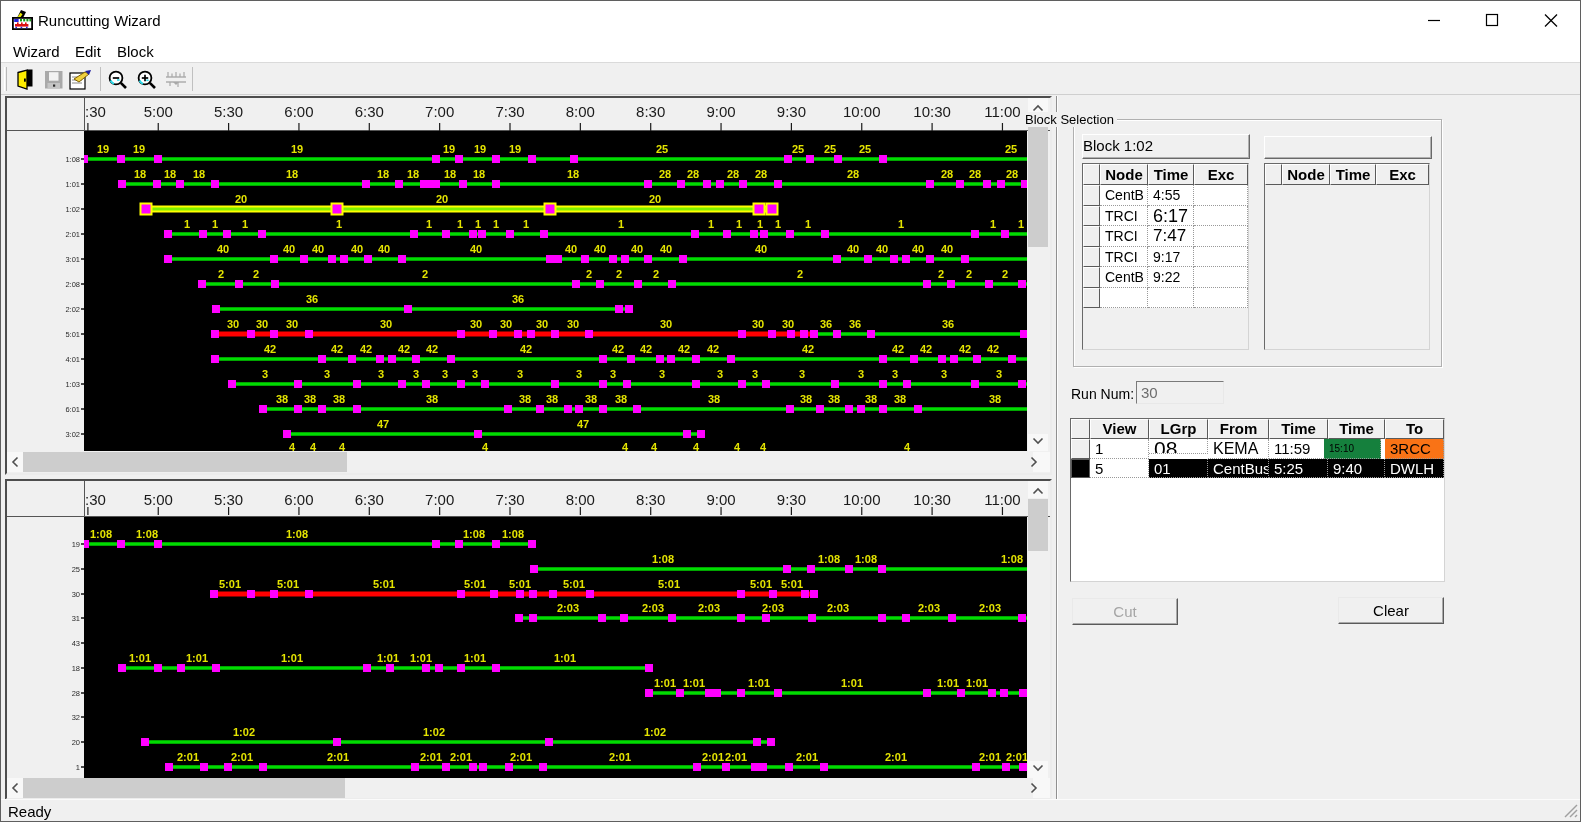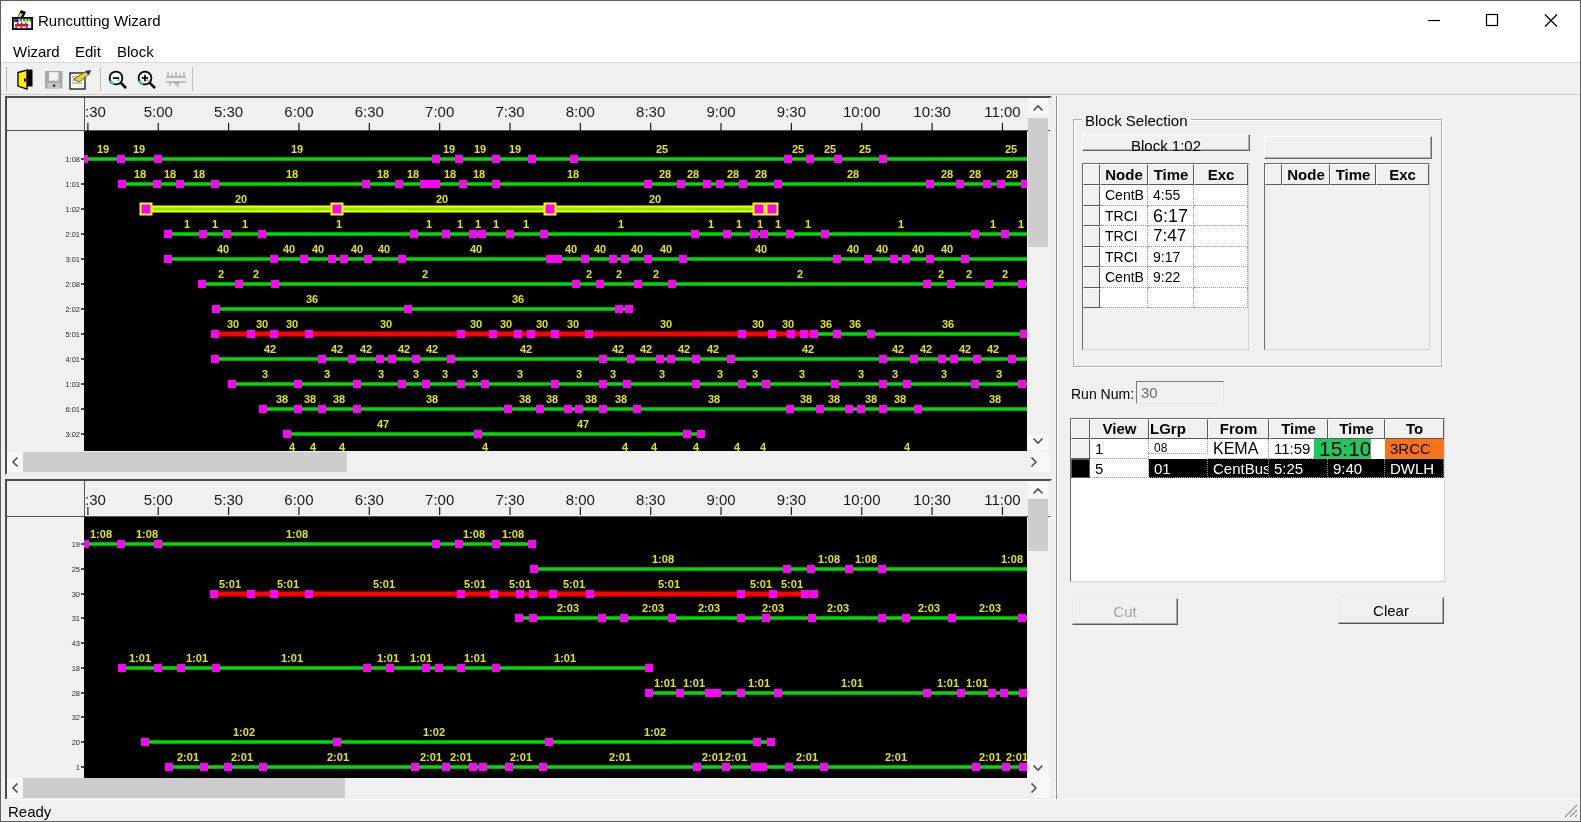--- a/index.html
+++ b/index.html
@@ -720,22 +720,22 @@
         <div style="position:absolute;left:16px;top:0;width:322px;height:20px;background:#cdcdcd"></div>
         <svg width="1043" height="20" style="position:absolute;left:0;top:0">
           <path d="M 10.5 5.5 L 6 10 L 10.5 14.5" stroke="#505050" stroke-width="1.6" fill="none"></path>
           <path d="M 1024.5 5.5 L 1029 10 L 1024.5 14.5" stroke="#505050" stroke-width="1.6" fill="none"></path>
         </svg>
       </div>
     </div>
     <div class="abs" style="left:1055px;top:95px;width:1px;height:704px;background:#909090"></div>
     <div class="abs" style="left:1056px;top:95px;width:1px;height:704px;background:#fdfdfd"></div>
     <div class="abs" style="left:1072px;top:118px;width:369px;height:248px;border:1px solid #b0b0b0;box-shadow:inset 1px 1px 0 #fff,1px 1px 0 #fff"></div>
-    <div class="abs" style="left:1081px;top:111px;background:#f0f0f0;padding:0 3px;font-size:15px;color:#000">Block Selection</div>
-    <div class="abs" style="left:1081px;top:133px;width:168px;height:17px;background:#f0f0f0;border:1px solid;border-color:#ffffff #696969 #696969 #ffffff;box-shadow:inset -1px -1px 0 #b0b0b0;font-size:15px;color:#000;text-align:center;line-height:21px">Block 1:02</div>
+    <div class="abs" style="left:1021px;top:111px;background:#f0f0f0;padding:0 3px;font-size:13px;color:#000">Block Selection</div>
+    <div class="abs" style="left:1081px;top:133px;width:168px;height:25px;background:#f0f0f0;border:1px solid;border-color:#ffffff #696969 #696969 #ffffff;box-shadow:inset -1px -1px 0 #b0b0b0;font-size:15px;color:#000;text-align:left;line-height:21px">Block 1:02</div>
     <div class="abs" style="left:1263px;top:135px;width:168px;height:23px;background:#f0f0f0;border:1px solid;border-color:#ffffff #696969 #696969 #ffffff;box-shadow:inset -1px -1px 0 #b0b0b0;"></div>
     <div class="abs" style="left:1081px;top:162px;width:167px;height:187px;background:#f0f0f0;border:1px solid;border-color:#696969 #d4d4d4 #d4d4d4 #696969">
       <div class="abs" style="left:0px;top:0;width:17px;height:21px;background:#f0f0f0;border:1px solid;border-color:#ffffff #5a5a5a #5a5a5a #ffffff;font-size:15px;font-weight:bold;text-align:center;line-height:19px;color:#000"></div>
       <div class="abs" style="left:17px;top:0;width:48px;height:21px;background:#f0f0f0;border:1px solid;border-color:#ffffff #5a5a5a #5a5a5a #ffffff;font-size:15px;font-weight:bold;text-align:center;line-height:19px;color:#000">Node</div>
       <div class="abs" style="left:65px;top:0;width:46px;height:21px;background:#f0f0f0;border:1px solid;border-color:#ffffff #5a5a5a #5a5a5a #ffffff;font-size:15px;font-weight:bold;text-align:center;line-height:19px;color:#000">Time</div>
       <div class="abs" style="left:111px;top:0;width:54px;height:21px;background:#f0f0f0;border:1px solid;border-color:#ffffff #5a5a5a #5a5a5a #ffffff;font-size:15px;font-weight:bold;text-align:center;line-height:19px;color:#000">Exc</div>
       <div class="abs" style="left:0;top:21px;width:17px;height:20.5px;background:#f0f0f0;border:1px solid;border-color:#ffffff #5a5a5a #5a5a5a #ffffff"></div>
       <div class="abs" style="left:17px;top:21px;width:48px;height:20.5px;background:#fff;border-right:1px dotted #999;border-bottom:1px dotted #999;font-size:14px;color:#000;padding-left:5px;line-height:20.5px;overflow:hidden">CentB</div>
       <div class="abs" style="left:65px;top:21px;width:46px;height:20.5px;background:#fff;border-right:1px dotted #999;border-bottom:1px dotted #999;font-size:14px;color:#000;padding-left:5px;line-height:20.5px;overflow:hidden">4:55</div>
       <div class="abs" style="left:111px;top:21px;width:54px;height:20.5px;background:#fff;border-right:1px dotted #999;border-bottom:1px dotted #999;font-size:14px;color:#000;padding-left:5px;line-height:20.5px;overflow:hidden"></div>
@@ -764,31 +764,31 @@
       <div class="abs" style="left:0px;top:0;width:17px;height:21px;background:#f0f0f0;border:1px solid;border-color:#ffffff #5a5a5a #5a5a5a #ffffff;font-size:15px;font-weight:bold;text-align:center;line-height:19px;color:#000"></div>
       <div class="abs" style="left:17px;top:0;width:48px;height:21px;background:#f0f0f0;border:1px solid;border-color:#ffffff #5a5a5a #5a5a5a #ffffff;font-size:15px;font-weight:bold;text-align:center;line-height:19px;color:#000">Node</div>
       <div class="abs" style="left:65px;top:0;width:46px;height:21px;background:#f0f0f0;border:1px solid;border-color:#ffffff #5a5a5a #5a5a5a #ffffff;font-size:15px;font-weight:bold;text-align:center;line-height:19px;color:#000">Time</div>
       <div class="abs" style="left:111px;top:0;width:53px;height:21px;background:#f0f0f0;border:1px solid;border-color:#ffffff #5a5a5a #5a5a5a #ffffff;font-size:15px;font-weight:bold;text-align:center;line-height:19px;color:#000">Exc</div>
     </div>
     <div class="abs" style="left:1070px;top:385px;font-size:14px;color:#000">Run Num:</div>
     <div class="abs" style="left:1135px;top:380px;width:88px;height:23px;background:#f0f0f0;border:1px solid;border-color:#7a7a7a #e8e8e8 #e8e8e8 #7a7a7a;font-size:15px;color:#6d6d6d;padding-left:4px;line-height:21px">30</div>
     <div class="abs" style="left:1069px;top:417px;width:375px;height:164px;background:#fff;border:1px solid;border-color:#696969 #d4d4d4 #d4d4d4 #696969">
       <div class="abs" style="left:0px;top:0;width:19px;height:20px;background:#f0f0f0;border:1px solid;border-color:#ffffff #5a5a5a #5a5a5a #ffffff;font-size:15px;font-weight:bold;text-align:center;line-height:18px;color:#000"></div>
       <div class="abs" style="left:19px;top:0;width:59px;height:20px;background:#f0f0f0;border:1px solid;border-color:#ffffff #5a5a5a #5a5a5a #ffffff;font-size:15px;font-weight:bold;text-align:center;line-height:18px;color:#000">View</div>
-      <div class="abs" style="left:78px;top:0;width:59px;height:20px;background:#f0f0f0;border:1px solid;border-color:#ffffff #5a5a5a #5a5a5a #ffffff;font-size:15px;font-weight:bold;line-height:18px;color:#000">LGrp</div>
+      <div class="abs" style="left:78px;top:0;width:59px;height:20px;background:#f0f0f0;border:1px solid;border-color:#ffffff #5a5a5a #5a5a5a #ffffff;font-size:15px;font-weight:bold;text-align:center;line-height:18px;color:#000">LGrp</div>
       <div class="abs" style="left:137px;top:0;width:61px;height:20px;background:#f0f0f0;border:1px solid;border-color:#ffffff #5a5a5a #5a5a5a #ffffff;font-size:15px;font-weight:bold;text-align:center;line-height:18px;color:#000">From</div>
       <div class="abs" style="left:198px;top:0;width:59px;height:20px;background:#f0f0f0;border:1px solid;border-color:#ffffff #5a5a5a #5a5a5a #ffffff;font-size:15px;font-weight:bold;text-align:center;line-height:18px;color:#000">Time</div>
       <div class="abs" style="left:257px;top:0;width:57px;height:20px;background:#f0f0f0;border:1px solid;border-color:#ffffff #5a5a5a #5a5a5a #ffffff;font-size:15px;font-weight:bold;text-align:center;line-height:18px;color:#000">Time</div>
       <div class="abs" style="left:314px;top:0;width:59px;height:20px;background:#f0f0f0;border:1px solid;border-color:#ffffff #5a5a5a #5a5a5a #ffffff;font-size:15px;font-weight:bold;text-align:center;line-height:18px;color:#000">To</div>
       <div class="abs" style="left:0;top:20px;width:19px;height:19.5px;background:#f0f0f0;border:1px solid;border-color:#ffffff #5a5a5a #5a5a5a #ffffff"></div>
       <div class="abs" style="left:19px;top:20px;width:59px;height:19.5px;background:#fff;border-right:1px dotted #999;border-bottom:1px dotted #999;font-size:15px;color:#000;padding-left:5px;line-height:19.5px;overflow:hidden">1</div>
-      <div class="abs" style="left:78px;top:20px;width:59px;height:15px;background:#fff;border-right:1px dotted #999;border-bottom:1px dotted #999;font-size:12px;color:#000;padding-left:5px;line-height:19.5px;overflow:hidden">08</div>
+      <div class="abs" style="left:78px;top:20px;width:59px;height:15px;background:#fff;border-right:1px dotted #999;border-bottom:1px dotted #999;font-size:21px;color:#000;padding-left:5px;line-height:19.5px;overflow:hidden">08</div>
       <div class="abs" style="left:137px;top:20px;width:61px;height:19.5px;background:#fff;border-right:1px dotted #999;border-bottom:1px dotted #999;font-size:16px;color:#000;padding-left:5px;line-height:19.5px;overflow:hidden">KEMA</div>
       <div class="abs" style="left:198px;top:20px;width:59px;height:19.5px;background:#fff;border-right:1px dotted #999;border-bottom:1px dotted #999;font-size:15px;color:#000;padding-left:5px;line-height:19.5px;overflow:hidden">11:59</div>
-      <div class="abs" style="left:243px;top:20px;width:57px;height:19.5px;background:#22c55e;border-right:1px dotted #999;border-bottom:1px dotted #999;font-size:21px;color:#000;padding-left:5px;line-height:19.5px;overflow:hidden">15:10</div>
+      <div class="abs" style="left:253px;top:20px;width:57px;height:19.5px;background:#15803d;border-right:1px dotted #999;border-bottom:1px dotted #999;font-size:10px;color:#000;padding-left:5px;line-height:19.5px;overflow:hidden">15:10</div>
       <div class="abs" style="left:314px;top:20px;width:59px;height:19.5px;background:#f97316;border-right:1px dotted #999;border-bottom:1px dotted #999;font-size:15px;color:#000;padding-left:5px;line-height:19.5px;overflow:hidden">3RCC</div>
       <div class="abs" style="left:0;top:39.5px;width:19px;height:19.5px;background:#000;border:1px solid;border-color:#5a5a5a"></div>
       <div class="abs" style="left:19px;top:39.5px;width:59px;height:19.5px;background:#fff;border-right:1px dotted #999;border-bottom:1px dotted #999;font-size:15px;color:#000;padding-left:5px;line-height:19.5px;overflow:hidden">5</div>
       <div class="abs" style="left:78px;top:39.5px;width:59px;height:19.5px;background:#000;border-right:1px dotted #999;border-bottom:1px dotted #999;font-size:15px;color:#fff;padding-left:5px;line-height:19.5px;overflow:hidden">01</div>
       <div class="abs" style="left:137px;top:39.5px;width:61px;height:19.5px;background:#000;border-right:1px dotted #999;border-bottom:1px dotted #999;font-size:15px;color:#fff;padding-left:5px;line-height:19.5px;overflow:hidden">CentBus</div>
       <div class="abs" style="left:198px;top:39.5px;width:59px;height:19.5px;background:#000;border-right:1px dotted #999;border-bottom:1px dotted #999;font-size:15px;color:#fff;padding-left:5px;line-height:19.5px;overflow:hidden">5:25</div>
       <div class="abs" style="left:257px;top:39.5px;width:57px;height:19.5px;background:#000;border-right:1px dotted #999;border-bottom:1px dotted #999;font-size:15px;color:#fff;padding-left:5px;line-height:19.5px;overflow:hidden">9:40</div>
       <div class="abs" style="left:314px;top:39.5px;width:59px;height:19.5px;background:#000;border-right:1px dotted #999;border-bottom:1px dotted #999;font-size:15px;color:#fff;padding-left:5px;line-height:19.5px;overflow:hidden">DWLH</div>
     </div>
     <div class="abs" style="left:1071px;top:597px;width:106px;height:27px;background:#f0f0f0;border:1px solid;border-color:#e9e9e9 #5a5a5a #5a5a5a #e9e9e9;box-shadow:inset -1px -1px 0 #a9a9a9;font-size:15px;color:#a5a5a5;text-align:center;line-height:25px">Cut</div>

